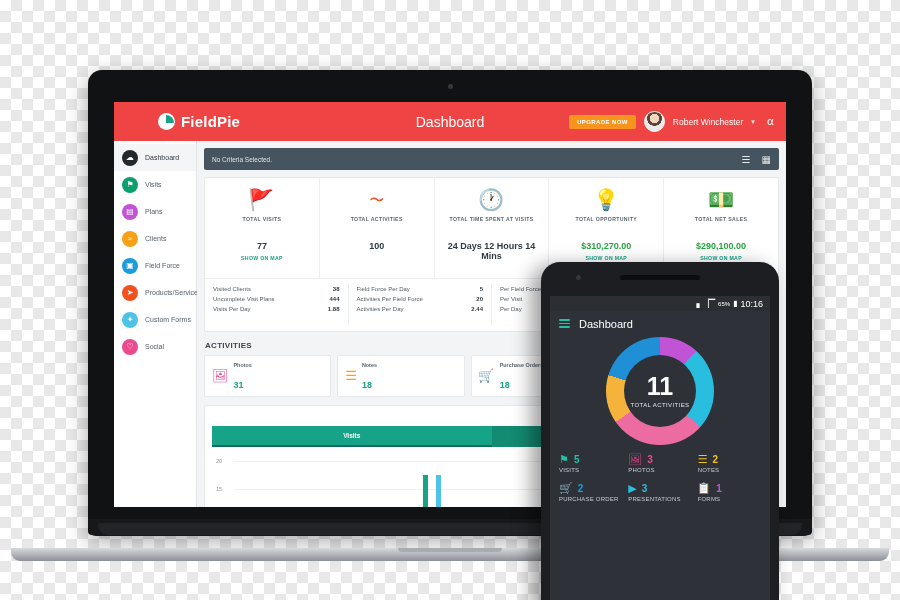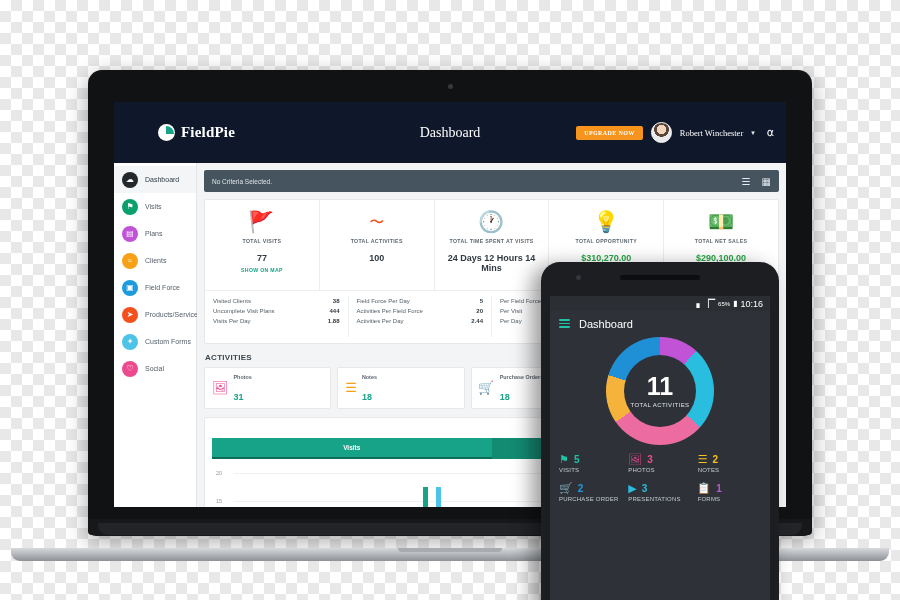--- a/index.html
+++ b/index.html
@@ -22,21 +22,21 @@
   .screen{position:absolute;left:26px;top:32px;right:26px;bottom:28px;background:#fff;overflow:hidden;}
   .base{position:absolute;left:-77px;bottom:-26px;width:878px;height:13px;
         background:linear-gradient(180deg,#d7d9db 0%,#b6b9bd 45%,#8d9094 100%);
         border-radius:0 0 9px 9px;}
   .base-notch{position:absolute;left:50%;margin-left:-52px;top:0;width:104px;height:4px;
         background:#a8abaf;border-radius:0 0 6px 6px;}
   .hinge{position:absolute;left:0;right:0;bottom:-1px;height:17px;background:#17181a;border-radius:0 0 8px 8px;}
   .hinge-in{position:absolute;left:10px;right:10px;top:4px;height:12px;background:#232428;border-radius:0 0 10px 10px;}
 
   
-  .topbar{height:37px;background:#0f172a;display:flex;align-items:center;padding:12px 12px;color:#fff;font-family:Liberation Serif, serif;}
+  .topbar{height:37px;background:#ef4444;display:flex;align-items:center;padding:1px 12px;color:#fff;}
   .close-x{font-size:15px;opacity:.92;width:22px;text-align:center;cursor:pointer;}
   .brand{display:flex;align-items:center;gap:6px;margin-left:10px;}
   .brand-mark{width:17px;height:17px;border-radius:50%;background:#fff;position:relative;}
   .brand-mark:after{content:"";position:absolute;left:8px;top:2px;width:8px;height:8px;
       background:#17a387;border-radius:0 9px 0 0;}
   .brand-name{font-size:15px;font-weight:bold;letter-spacing:.2px;}
   .top-title{position:absolute;left:0;right:0;text-align:center;font-size:14px;pointer-events:none;}
   .top-right{margin-left:auto;display:flex;align-items:center;gap:8px;z-index:2;}
   .upgrade{background:#f7941e;color:#fff;font-size:6px;font-weight:bold;letter-spacing:.4px;
            padding:4px 8px;border-radius:2px;cursor:pointer;}
@@ -62,21 +62,21 @@
   .criteria{background:#45545f;border-radius:2px;height:22px;display:flex;align-items:center;
             padding:0 8px;color:#dfe4e8;font-size:6.5px;}
   .crit-ic{margin-left:auto;display:flex;gap:11px;font-size:10px;color:#e6eaee;}
 
   .card{background:#fff;border:1px solid #e6e8ea;border-radius:2px;margin-top:7px;}
   .kpis{display:flex;}
   .kpi{flex:1;text-align:center;padding:8px 2px 7px;border-right:1px solid #eceef0;}
   .kpi:last-child{border-right:none;}
   .kpi-ic{height:28px;display:flex;align-items:center;justify-content:center;font-size:21px;}
   .kpi-t{font-size:5.2px;font-weight:bold;color:#5b6670;letter-spacing:.35px;margin-top:2px;}
-  .kpi-v{font-size:9px;font-weight:bold;color:#2f3a42;margin-top:9px;}
+  .kpi-v{font-size:9px;font-weight:bold;color:#2f3a42;margin-top:19px;}
   .kpi-v.green{color:#28a745;}
   .kpi-map{font-size:5.2px;font-weight:bold;color:#17a387;margin-top:4px;letter-spacing:.3px;cursor:pointer;}
 
   .statrow{display:flex;border-top:1px solid #eceef0;padding:5px 0 6px;}
   .statcol{flex:1;border-right:1px solid #eceef0;padding:0 8px;}
   .statcol:last-child{border-right:none;}
   .stat{display:flex;align-items:center;font-size:6px;color:#55606b;padding:2.1px 0;}
   .stat .v{margin-left:auto;color:#2f3a42;font-weight:bold;}
 
   .sec-title{font-size:8px;font-weight:bold;color:#3b4650;margin:9px 0 5px 1px;letter-spacing:.3px;}

